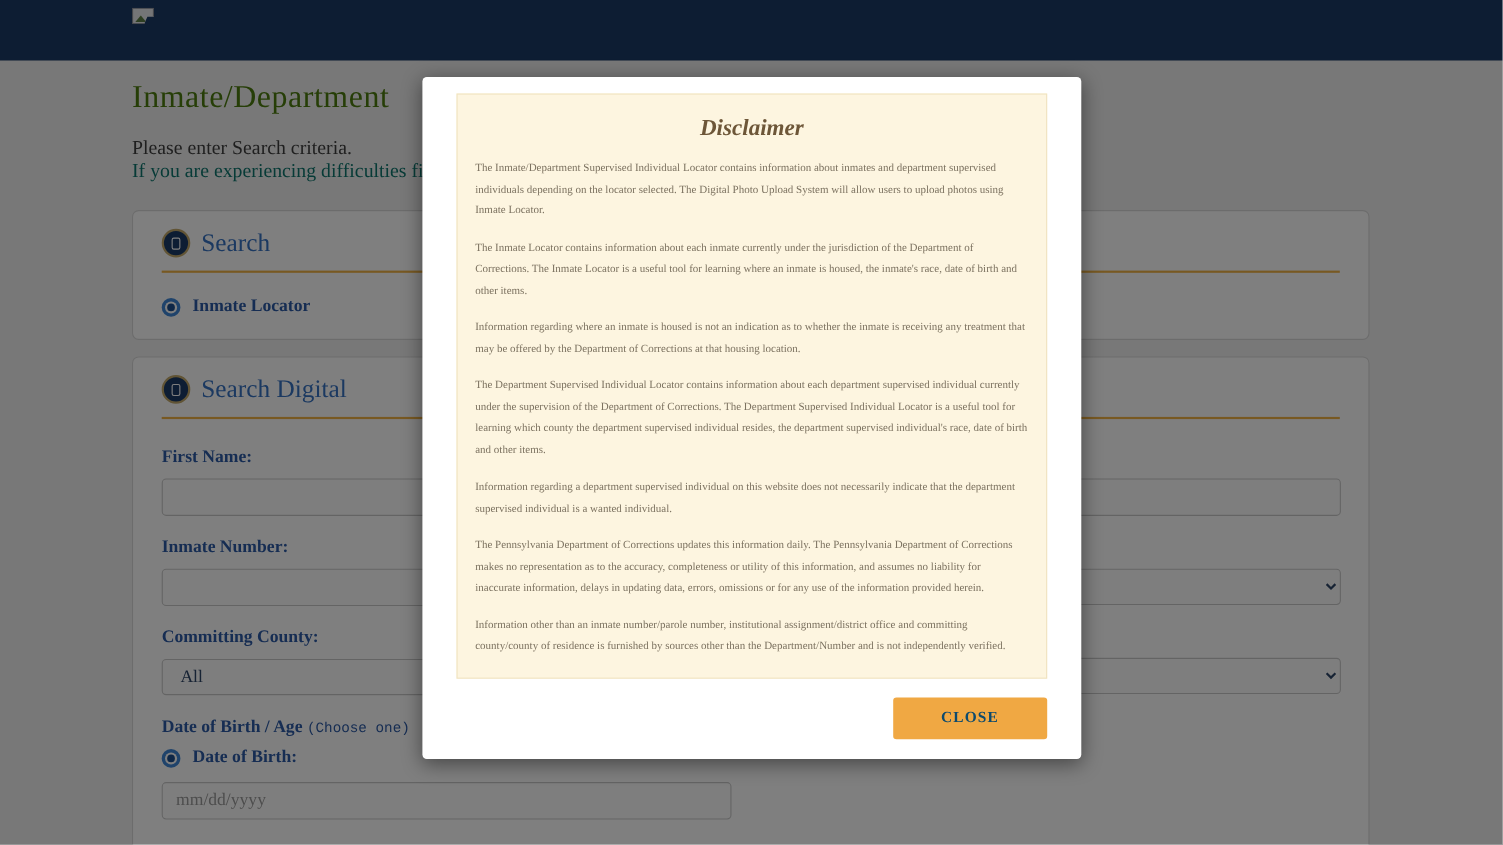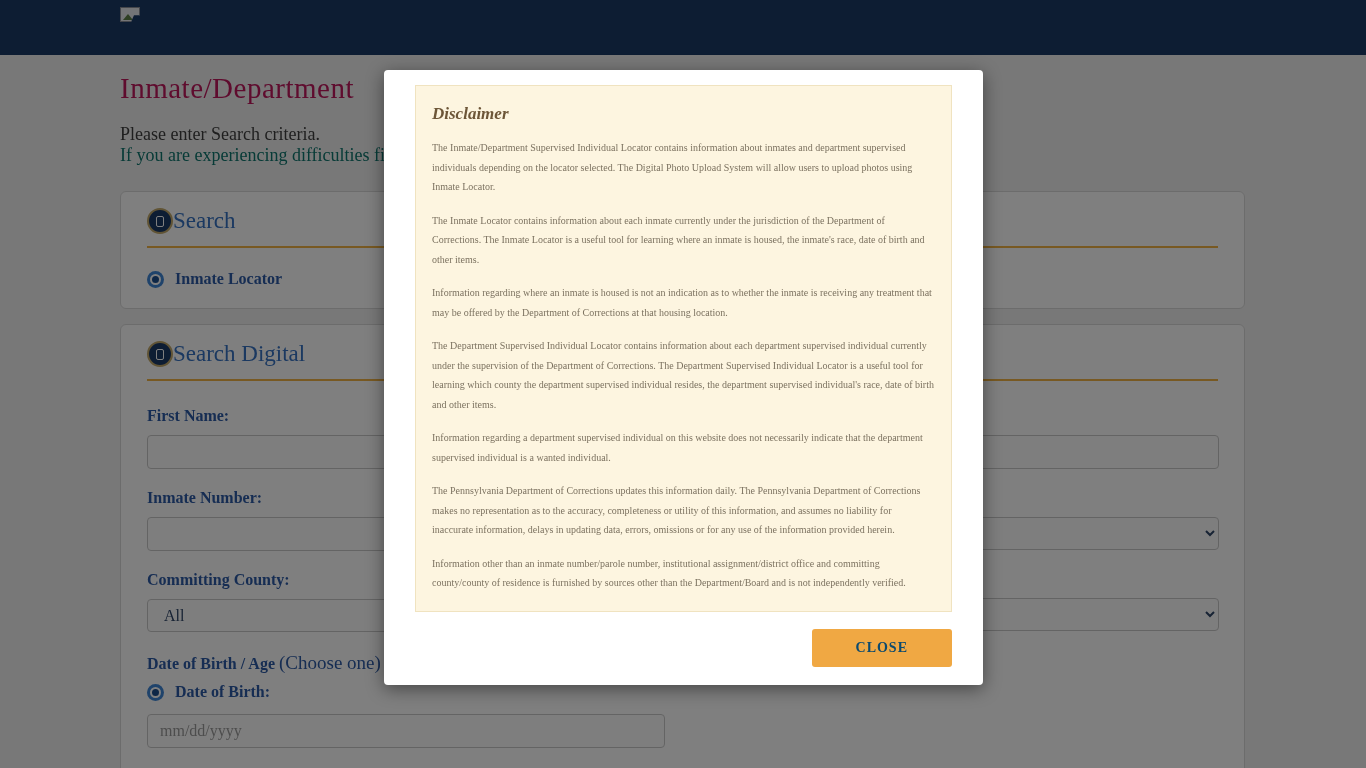--- a/index.html
+++ b/index.html
@@ -22,35 +22,35 @@
   }
   .broken-img .mount {
     position:absolute; left:2px; bottom:1px; width:0; height:0;
     border-left:5px solid transparent; border-right:5px solid transparent;
     border-bottom:6px solid #5c7f46;
   }
 
   
   .content { padding:14px 121px 0 120px; }
   h1.page-title {
-    font-size:29px; font-weight:normal; color:#be185d; margin-top:3px;
+    font-size:29px; font-weight:normal; color:#4d7c0f; margin-top:3px;
     letter-spacing:0.5px;
   }
   h2.page-subtitle {
     font-size:18px; font-weight:normal; color:#3f3f3f; margin-top:19px;
   }
   .page-note { font-size:18px; color:#0f766e; }
 
   .card {
     background:#ffffff; border:1px solid #d9d9d9; border-radius:6px;
     margin-top:25px; padding:16px 26px 20px 26px;
   }
   .card.criteria { margin-top:15px; padding-bottom:60px; }
 
-  .section-head { display:flex; align-items:center; gap:0; }
+  .section-head { display:flex; align-items:center; gap:10px; }
   .section-icon {
     width:26px; height:26px; border-radius:50%;
     background:#1b3a66; border:2px solid #c2a96b;
     display:flex; align-items:center; justify-content:center; flex:0 0 auto;
   }
   .section-icon .glyph {
     width:8px; height:11px; border:1.5px solid #ffffff; border-radius:2px;
     display:block;
   }
   .section-title { font-size:23px; color:#3672c2; font-weight:normal; }
@@ -73,21 +73,21 @@
 
   .form-grid {
     display:grid; grid-template-columns:518px 518px;
     column-gap:36px; margin-top:6px;
   }
   .field { margin-top:20px; }
   .field-label {
     font-size:16px; font-weight:bold; color:#2d5ba6; margin-bottom:9px;
     min-height:19px;
   }
-  .field-label .hint { font-weight:normal; font-size:19px; color:#2d5ba6; }
+  .field-label .hint { font-weight:normal; font-size:13px; color:#2d5ba6;font-family:Liberation Mono, monospace; }
   .text-input, .select-input {
     width:100%; height:34px; background:#fdfdfd; border:1px solid #c9c9c9;
     border-radius:4px; font-family:"Liberation Serif", serif;
     font-size:16px; color:#2f4668; padding:0 12px;
   }
   .text-input::placeholder { color:#9a9a9a; }
   .select-input { height:33px; }
   .sub-radio { margin-top:4px; }
   .dob-input { margin-top:13px; }
 
@@ -99,21 +99,21 @@
     position:absolute; left:384px; top:70px; width:599px; z-index:100;
     background:#ffffff; border-radius:4px;
     box-shadow:0 4px 18px rgba(0,0,0,0.45);
     padding:15px 31px 18px 31px;
   }
   .modal-body {
     background:#fdf5e0; border:1px solid #f0e3c0;
     padding:10px 16px 18px 16px;
   }
   .modal-title {
-    font-size:17px; font-weight:bold; font-style:italic;
+    text-align:center; font-size:21px; font-weight:bold; font-style:italic;
     color:#6d5638; margin-top:8px;
   }
   .modal-body p {
     font-size:10px; color:#7c7260;
     line-height:19.5px; margin-top:14px;
   }
   .modal-footer { margin-top:17px; text-align:right; }
   .close-btn {
     display:inline-block; background:#f0a843; color:#0c4a6e;
     border:none; border-radius:3px; font-family:"Liberation Serif", serif;
@@ -210,18 +210,18 @@
 
 <div class="modal">
   <div class="modal-body">
     <div class="modal-title">Disclaimer</div>
     <p>The Inmate/Department Supervised Individual Locator contains information about inmates and department supervised individuals depending on the locator selected. The Digital Photo Upload System will allow users to upload photos using Inmate Locator.</p>
     <p>The Inmate Locator contains information about each inmate currently under the jurisdiction of the Department of Corrections. The Inmate Locator is a useful tool for learning where an inmate is housed, the inmate's race, date of birth and other items.</p>
     <p>Information regarding where an inmate is housed is not an indication as to whether the inmate is receiving any treatment that may be offered by the Department of Corrections at that housing location.</p>
     <p>The Department Supervised Individual Locator contains information about each department supervised individual currently under the supervision of the Department of Corrections. The Department Supervised Individual Locator is a useful tool for learning which county the department supervised individual resides, the department supervised individual's race, date of birth and other items.</p>
     <p>Information regarding a department supervised individual on this website does not necessarily indicate that the department supervised individual is a wanted individual.</p>
     <p>The Pennsylvania Department of Corrections updates this information daily. The Pennsylvania Department of Corrections makes no representation as to the accuracy, completeness or utility of this information, and assumes no liability for inaccurate information, delays in updating data, errors, omissions or for any use of the information provided herein.</p>
-    <p>Information other than an inmate number/parole number, institutional assignment/district office and committing county/county of residence is furnished by sources other than the Department/Board and is not independently verified.</p>
+    <p>Information other than an inmate number/parole number, institutional assignment/district office and committing county/county of residence is furnished by sources other than the Department/Number and is not independently verified.</p>
   </div>
   <div class="modal-footer">
     <button class="close-btn">CLOSE</button>
   </div>
 </div>
 
 </body></html>

